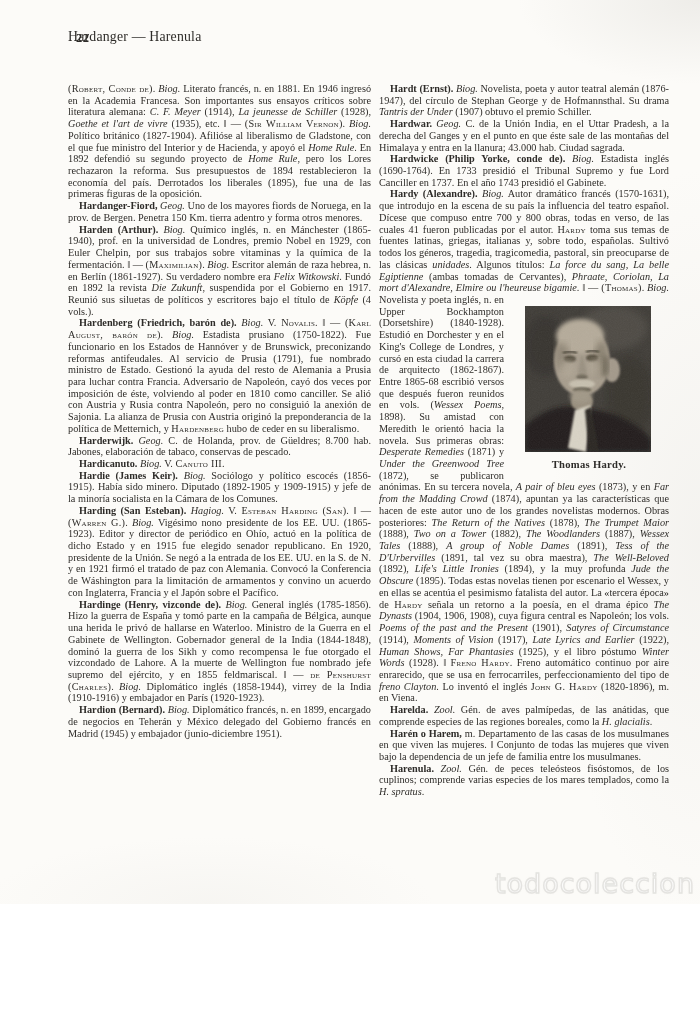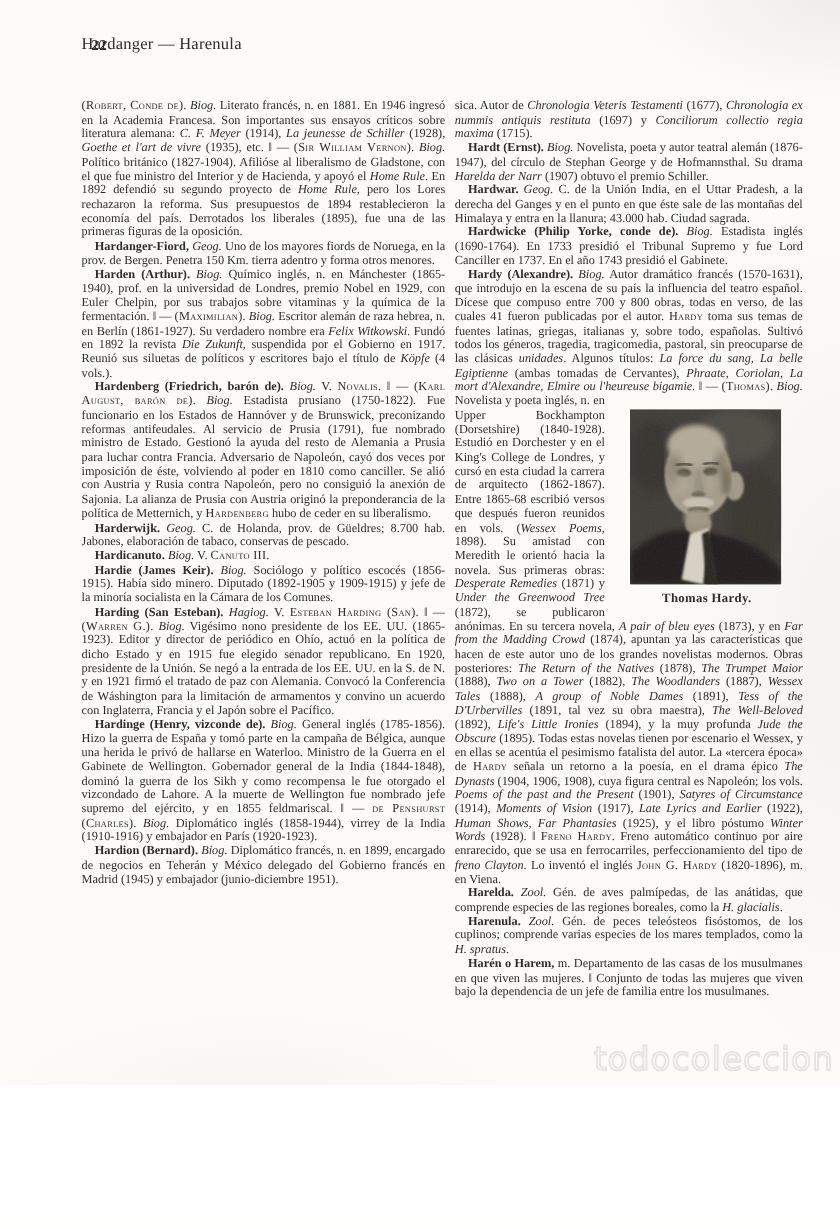--- a/index.html
+++ b/index.html
@@ -52,22 +52,21 @@
         <p class="entry ind"><span class="b">Harden (Arthur). </span><span class="i">Biog.</span><span> Químico inglés, n. en Mánchester (1865-1940), prof. en la universidad de Londres, premio Nobel en 1929, con Euler Chelpin, por sus trabajos sobre vitaminas y la química de la fermentación. ‖ — </span><span class="sc">(Maximilian)</span><span>. </span><span class="i">Biog.</span><span> Escritor alemán de raza hebrea, n. en Berlín (1861-1927). Su verdadero nombre era </span><span class="i">Felix Witkowski</span><span>. Fundó en 1892 la revista </span><span class="i">Die Zukunft</span><span>, suspendida por el Gobierno en 1917. Reunió sus siluetas de políticos y escritores bajo el título de </span><span class="i">Köpfe</span><span> (4 vols.).</span></p>
         <p class="entry ind"><span class="b">Hardenberg (Friedrich, barón de). </span><span class="i">Biog.</span><span> V. </span><span class="sc">Novalis</span><span>. ‖ — </span><span class="sc">(Karl August, barón de)</span><span>. </span><span class="i">Biog.</span><span> Estadista prusiano (1750-1822). Fue funcionario en los Estados de Hannóver y de Brunswick, preconizando reformas antifeudales. Al servicio de Prusia (1791), fue nombrado ministro de Estado. Gestionó la ayuda del resto de Alemania a Prusia para luchar contra Francia. Adversario de Napoleón, cayó dos veces por imposición de éste, volviendo al poder en 1810 como canciller. Se alió con Austria y Rusia contra Napoleón, pero no consiguió la anexión de Sajonia. La alianza de Prusia con Austria originó la preponderancia de la política de Metternich, y </span><span class="sc">Hardenberg</span><span> hubo de ceder en su liberalismo.</span></p>
         <p class="entry ind"><span class="b">Harderwijk. </span><span class="i">Geog.</span><span> C. de Holanda, prov. de Güeldres; 8.700 hab. Jabones, elaboración de tabaco, conservas de pescado.</span></p>
         <p class="entry ind"><span class="b">Hardicanuto. </span><span class="i">Biog.</span><span> V. </span><span class="sc">Canuto III</span><span>.</span></p>
         <p class="entry ind"><span class="b">Hardie (James Keir). </span><span class="i">Biog.</span><span> Sociólogo y político escocés (1856-1915). Había sido minero. Diputado (1892-1905 y 1909-1915) y jefe de la minoría socialista en la Cámara de los Comunes.</span></p>
         <p class="entry ind"><span class="b">Harding (San Esteban). </span><span class="i">Hagiog.</span><span> V. </span><span class="sc">Esteban Harding (San)</span><span>. ‖ — </span><span class="sc">(Warren G.)</span><span>. </span><span class="i">Biog.</span><span> Vigésimo nono presidente de los EE. UU. (1865-1923). Editor y director de periódico en Ohío, actuó en la política de dicho Estado y en 1915 fue elegido senador republicano. En 1920, presidente de la Unión. Se negó a la entrada de los EE. UU. en la S. de N. y en 1921 firmó el tratado de paz con Alemania. Convocó la Conferencia de Wáshington para la limitación de armamentos y convino un acuerdo con Inglaterra, Francia y el Japón sobre el Pacífico.</span></p>
         <p class="entry ind"><span class="b">Hardinge (Henry, vizconde de). </span><span class="i">Biog.</span><span> General inglés (1785-1856). Hizo la guerra de España y tomó parte en la campaña de Bélgica, aunque una herida le privó de hallarse en Waterloo. Ministro de la Guerra en el Gabinete de Wellington. Gobernador general de la India (1844-1848), dominó la guerra de los Sikh y como recompensa le fue otorgado el vizcondado de Lahore. A la muerte de Wellington fue nombrado jefe supremo del ejército, y en 1855 feldmariscal. ‖ — </span><span class="sc">de Penshurst (Charles)</span><span>. </span><span class="i">Biog.</span><span> Diplomático inglés (1858-1944), virrey de la India (1910-1916) y embajador en París (1920-1923).</span></p>
         <p class="entry ind"><span class="b">Hardion (Bernard). </span><span class="i">Biog.</span><span> Diplomático francés, n. en 1899, encargado de negocios en Teherán y México delegado del Gobierno francés en Madrid (1945) y embajador (junio-diciembre 1951).</span></p>
       </div>
     <div class="col right" id="col-right">
-        <p class="entry"><span>sica. Autor de </span><span class="i">Chronologia Veteris Testamenti</span><span> (1677), </span><span class="i">Chronologia ex nummis antiquis restituta</span><span> (1697) y </span><span class="i">Conciliorum collectio regia maxima</span><span> (1715).</span></p>
-        <p class="entry ind"><span class="b">Hardt (Ernst). </span><span class="i">Biog.</span><span> Novelista, poeta y autor teatral alemán (1876-1947), del círculo de Stephan George y de Hofmannsthal. Su drama </span><span class="i">Harelda der Narr</span><span> (1907) obtuvo el premio Schiller.</span></p>
+        <p class="entry ind"><span class="b">Hardt (Ernst). </span><span class="i">Biog.</span><span> Novelista, poeta y autor teatral alemán (1876-1947), del círculo de Stephan George y de Hofmannsthal. Su drama </span><span class="i">Tantris der Under</span><span> (1907) obtuvo el premio Schiller.</span></p>
         <p class="entry ind"><span class="b">Hardwar. </span><span class="i">Geog.</span><span> C. de la Unión India, en el Uttar Pradesh, a la derecha del Ganges y en el punto en que éste sale de las montañas del Himalaya y entra en la llanura; 43.000 hab. Ciudad sagrada.</span></p>
         <p class="entry ind"><span class="b">Hardwicke (Philip Yorke, conde de). </span><span class="i">Biog.</span><span> Estadista inglés (1690-1764). En 1733 presidió el Tribunal Supremo y fue Lord Canciller en 1737. En el año 1743 presidió el Gabinete.</span></p>
         <p class="entry ind"><span class="b">Hardy (Alexandre). </span><span class="i">Biog.</span><span> Autor dramático francés (1570-1631), que introdujo en la escena de su país la influencia del teatro español. Dícese que compuso entre 700 y 800 obras, todas en verso, de las cuales 41 fueron publicadas por el autor. </span><span class="sc">Hardy</span><span> toma sus temas de fuentes latinas, griegas, italianas y, sobre todo, españolas. Sultivó todos los géneros, tragedia, tragicomedia, pastoral, sin preocuparse de las clásicas </span><span class="i">unidades</span><span>. Algunos títulos: </span><span class="i">La force du sang, La belle Egiptienne</span><span> (ambas tomadas de Cervantes), </span><span class="i">Phraate, Coriolan, La mort d'Alexandre, Elmire ou l'heureuse bigamie.</span><span> ‖ — </span><span class="sc">(Thomas)</span><span>. </span><span class="i">Biog.</span><span> Novelista </span><span class="figwrap">
     <span class="photo">
       <svg viewBox="0 0 126 146" xmlns="http://www.w3.org/2000/svg">
         <defs>
           <filter id="b1">
                     <feGaussianBlur stdDeviation="1"></feGaussianBlur>
                   </filter>
           <filter id="b2">
@@ -109,18 +108,18 @@
         <ellipse cx="70" cy="61" rx="6" ry="8" fill="#b2a897" opacity="0.7" filter="url(#b3)"></ellipse>
         <ellipse cx="57" cy="78" rx="13" ry="4.6" fill="#c7c0af" filter="url(#b1)"></ellipse>
         <ellipse cx="57" cy="84" rx="9" ry="2.6" fill="#4c4638" filter="url(#b1)"></ellipse>
         <ellipse cx="56" cy="90" rx="11" ry="7" fill="#a19887" filter="url(#b2)"></ellipse>
         <rect x="0" y="0" width="126" height="146" fill="#bbb5a8" filter="url(#grain)" opacity="0.16"></rect>
       </svg>
     </span>
     <span class="figcaption">Thomas Hardy.</span>
   </span><span>y poeta inglés, n. en Upper Bockhampton (Dorsetshire) (1840-1928). Estudió en Dorchester y en el King's College de Londres, y cursó en esta ciudad la carrera de arquitecto (1862-1867). Entre 1865-68 escribió versos que después fueron reunidos en vols. (</span><span class="i">Wessex Poems</span><span>, 1898). Su amistad con Meredith le orientó hacia la novela. Sus primeras obras: </span><span class="i">Desperate Remedies</span><span> (1871) y </span><span class="i">Under the Greenwood Tree</span><span> (1872), se publicaron anónimas. En su tercera novela, </span><span class="i">A pair of bleu eyes</span><span> (1873), y en </span><span class="i">Far from the Madding Crowd</span><span> (1874), apuntan ya las características que hacen de este autor uno de los grandes novelistas modernos. Obras posteriores: </span><span class="i">The Return of the Natives</span><span> (1878), </span><span class="i">The Trumpet Maior</span><span> (1888), </span><span class="i">Two on a Tower</span><span> (1882), </span><span class="i">The Woodlanders</span><span> (1887), </span><span class="i">Wessex Tales</span><span> (1888), </span><span class="i">A group of Noble Dames</span><span> (1891), </span><span class="i">Tess of the D'Urbervilles</span><span> (1891, tal vez su obra maestra), </span><span class="i">The Well-Beloved</span><span> (1892), </span><span class="i">Life's Little Ironies</span><span> (1894), y la muy profunda </span><span class="i">Jude the Obscure</span><span> (1895). Todas estas novelas tienen por escenario el Wessex, y en ellas se acentúa el pesimismo fatalista del autor. La «tercera época» de </span><span class="sc">Hardy</span><span> señala un retorno a la poesía, en el drama épico </span><span class="i">The Dynasts</span><span> (1904, 1906, 1908), cuya figura central es Napoleón; los vols. </span><span class="i">Poems of the past and the Present</span><span> (1901), </span><span class="i">Satyres of Circumstance</span><span> (1914), </span><span class="i">Moments of Vision</span><span> (1917), </span><span class="i">Late Lyrics and Earlier</span><span> (1922), </span><span class="i">Human Shows, Far Phantasies</span><span> (1925), y el libro póstumo </span><span class="i">Winter Words</span><span> (1928). ‖ </span><span class="sc">Freno Hardy</span><span>. Freno automático continuo por aire enrarecido, que se usa en ferrocarriles, perfeccionamiento del tipo de </span><span class="i">freno Clayton</span><span>. Lo inventó el inglés </span><span class="sc">John G. Hardy</span><span> (1820-1896), m. en Viena.</span></p>
         <p class="entry ind"><span class="b">Harelda. </span><span class="i">Zool.</span><span> Gén. de aves palmípedas, de las anátidas, que comprende especies de las regiones boreales, como la </span><span class="i">H. glacialis</span><span>.</span></p>
+        <p class="entry ind"><span class="b">Harén o Harem, </span><span>m. Departamento de las casas de los musulmanes en que viven las mujeres. ‖ Conjunto de todas las mujeres que viven bajo la dependencia de un jefe de familia entre los musulmanes.</span></p>
         <p class="entry ind"><span class="b">Harenula. </span><span class="i">Zool.</span><span> Gén. de peces teleósteos fisóstomos, de los cuplinos; comprende varias especies de los mares templados, como la </span><span class="i">H. spratus</span><span>.</span></p>
-        <p class="entry ind"><span class="b">Harén o Harem, </span><span>m. Departamento de las casas de los musulmanes en que viven las mujeres. ‖ Conjunto de todas las mujeres que viven bajo la dependencia de un jefe de familia entre los musulmanes.</span></p>
       </div>
   </div>
   <div class="watermark">todocoleccion</div>
 </div>
 
 </body></html>

